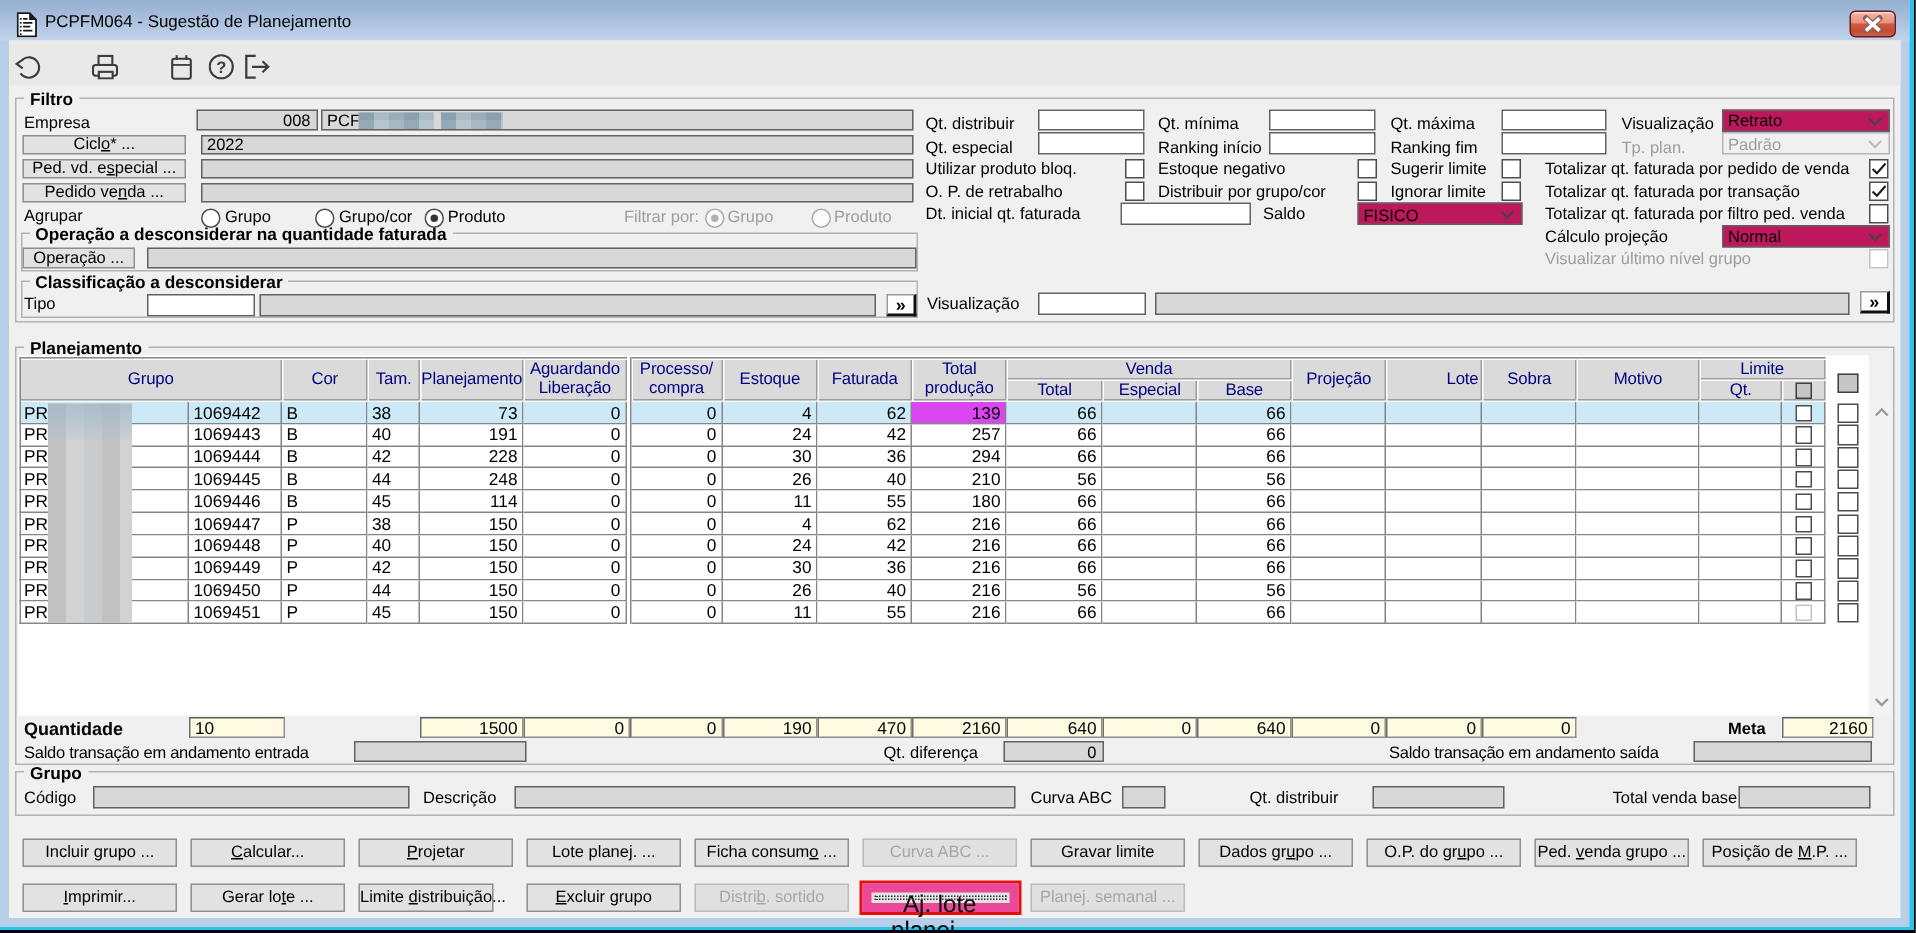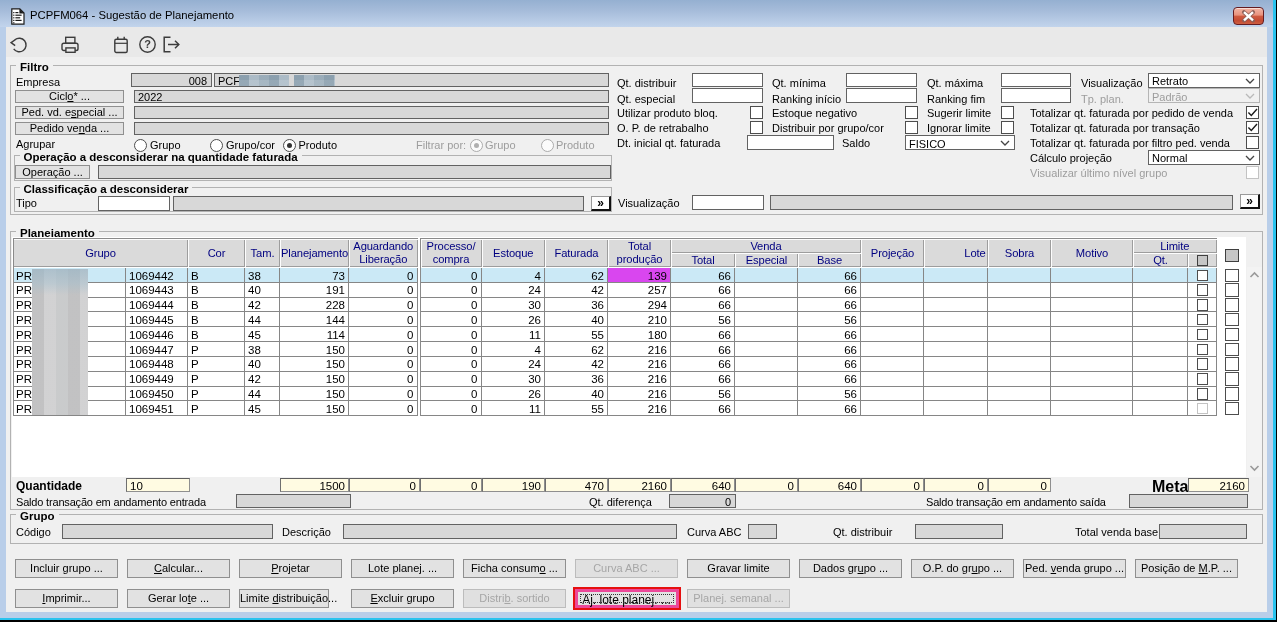--- a/index.html
+++ b/index.html
@@ -13,21 +13,21 @@
 .btn{position:absolute;background:#e2e2e2;border:1px solid #8f8f8f;font-size:11px;text-align:center;white-space:nowrap;}
 .btn.dis{color:#a6a6a6;border-color:#bcbcbc;background:#e0e0e0;}
 .cb{position:absolute;width:13px;height:13px;background:#fff;border:1px solid #4d4d4d;}
 .cb.dis{border-color:#c3c3c3;}
 .rad{position:absolute;width:13px;height:13px;border-radius:50%;background:#fff;border:1px solid #4d4d4d;}
 .rad.dim2{border-color:#ababab;background:#fbfbfb;}
 .dot{position:absolute;left:3px;top:3px;width:5px;height:5px;border-radius:50%;background:#333;}
 .dot.g{background:#b0b0b0;}
 .box{position:absolute;border:1px solid #b2b2b2;}
 .box>span{position:absolute;top:-5.5px;left:5px;background:#f0f0f0;padding:0 4px;font-weight:bold;font-size:11.5px;line-height:13px;white-space:nowrap;}
-.dd{position:absolute;background:#ffffff;border:1px solid #626262;font-size:11px;line-height:12px;padding:1.5px 0 0 3px;}
+.dd{position:absolute;background:#be185d;border:1px solid #626262;font-size:11px;line-height:12px;padding:1.5px 0 0 3px;}
 .dd.dis{background:#f0f0f0;color:#9d9d9d;border-color:#b5b5b5;}
 .dd svg{position:absolute;right:4px;top:3px;}
 .hc{position:absolute;background:#dadada;box-shadow:inset 1px 1px 0 #fdfdfd,inset -1px -1px 0 #9d9d9d;color:#000080;font-size:11.2px;text-align:center;line-height:13px;letter-spacing:-0.1px;}
 .cell{position:absolute;font-size:11.5px;line-height:13px;padding-top:1.5px;border-right:1px solid #868686;border-bottom:1px solid #868686;white-space:nowrap;overflow:hidden;}
 .num{text-align:right;padding-right:3px;}
 .txt{padding-left:3px;}.blur2{position:absolute;background-color:#b6c3cc;background-image:repeating-linear-gradient(90deg,rgba(125,148,164,.6) 0 10px,rgba(178,193,204,.6) 10px 20px,rgba(147,167,181,.5) 20px 30px),repeating-linear-gradient(0deg,rgba(192,204,213,.5) 0 6px,rgba(143,161,175,.5) 6px 12px);}
 u{text-decoration:underline;}
 </style></head><body>
 <div class="abs" style="left:0;top:0;width:1275.5px;height:620px;background:#2ac3ee;"></div>
 <div class="abs" style="left:0;top:0;width:1273px;height:617.5px;background:#b9cee9;"></div>
@@ -290,21 +290,21 @@
 <div class="cell txt" style="left:988px;top:297.66px;width:63px;height:14.83px;background:#fff;"></div>
 <div class="cell txt" style="left:1051px;top:297.66px;width:82px;height:14.83px;background:#fff;"></div>
 <div class="cell txt" style="left:1133px;top:297.66px;width:55px;height:14.83px;background:#fff;"></div>
 <div class="cell txt" style="left:1188px;top:297.66px;width:28.5px;height:14.83px;background:#fff;"></div>
 <div class="cb" style="left:1196.5px;top:299.16px;width:11.5px;height:11.5px;"></div>
 <div class="cb" style="left:1225px;top:298.16px;width:13.5px;height:13.5px;"></div>
 <div class="cell txt" style="left:13px;top:312.49px;width:113px;height:14.83px;background:#fff;">PRI</div>
 <div class="cell txt" style="left:126px;top:312.49px;width:62px;height:14.83px;background:#fff;">1069445</div>
 <div class="cell txt" style="left:188px;top:312.49px;width:57px;height:14.83px;background:#fff;">B</div>
 <div class="cell txt" style="left:245px;top:312.49px;width:35px;height:14.83px;background:#fff;">44</div>
-<div class="cell num" style="left:280px;top:312.49px;width:69px;height:14.83px;background:#fff;">144</div>
+<div class="cell num" style="left:280px;top:312.49px;width:69px;height:14.83px;background:#fff;">248</div>
 <div class="cell num" style="left:349px;top:312.49px;width:68.5px;height:14.83px;background:#fff;">0</div>
 <div class="cell num" style="left:420.5px;top:312.49px;width:61.0px;height:14.83px;background:#fff;">0</div>
 <div class="cell num" style="left:481.5px;top:312.49px;width:63.5px;height:14.83px;background:#fff;">26</div>
 <div class="cell num" style="left:545px;top:312.49px;width:63px;height:14.83px;background:#fff;">40</div>
 <div class="cell num" style="left:608px;top:312.49px;width:63px;height:14.83px;background:#fff;">210</div>
 <div class="cell num" style="left:671px;top:312.49px;width:64px;height:14.83px;background:#fff;">56</div>
 <div class="cell txt" style="left:735px;top:312.49px;width:63px;height:14.83px;background:#fff;"></div>
 <div class="cell num" style="left:798px;top:312.49px;width:63px;height:14.83px;background:#fff;">56</div>
 <div class="cell txt" style="left:861px;top:312.49px;width:63px;height:14.83px;background:#fff;"></div>
 <div class="cell txt" style="left:924px;top:312.49px;width:64px;height:14.83px;background:#fff;"></div>
@@ -459,21 +459,21 @@
 <div class="yfld" style="left:420px;top:478px;width:61.5px;height:13.5px;"><span style="position:relative;top:1px;">0</span></div>
 <div class="yfld" style="left:481.5px;top:478px;width:63.5px;height:13.5px;"><span style="position:relative;top:1px;">190</span></div>
 <div class="yfld" style="left:545px;top:478px;width:63px;height:13.5px;"><span style="position:relative;top:1px;">470</span></div>
 <div class="yfld" style="left:608px;top:478px;width:63px;height:13.5px;"><span style="position:relative;top:1px;">2160</span></div>
 <div class="yfld" style="left:671px;top:478px;width:64px;height:13.5px;"><span style="position:relative;top:1px;">640</span></div>
 <div class="yfld" style="left:735px;top:478px;width:63px;height:13.5px;"><span style="position:relative;top:1px;">0</span></div>
 <div class="yfld" style="left:798px;top:478px;width:63px;height:13.5px;"><span style="position:relative;top:1px;">640</span></div>
 <div class="yfld" style="left:861px;top:478px;width:63px;height:13.5px;"><span style="position:relative;top:1px;">0</span></div>
 <div class="yfld" style="left:924px;top:478px;width:64px;height:13.5px;"><span style="position:relative;top:1px;">0</span></div>
 <div class="yfld" style="left:988px;top:478px;width:63px;height:13.5px;"><span style="position:relative;top:1px;">0</span></div>
-<div class="lbl b" style="left:1152px;top:480px;font-size:16px;">Meta</div>
+<div class="lbl b" style="left:1152px;top:480px;font-size:11px;">Meta</div>
 <div class="yfld" style="left:1188px;top:478px;width:61px;height:13.5px;"><span style="position:relative;top:1px;">2160</span></div>
 <div class="lbl" style="left:16px;top:496px;letter-spacing:-0.18px;">Saldo transação em andamento entrada</div>
 <div class="fld" style="left:236px;top:494px;width:115px;height:14px;"></div>
 <div class="lbl" style="left:589px;top:496px;">Qt. diferença</div>
 <div class="fld" style="left:669px;top:494px;width:67px;height:14px;">
     <span style="position:absolute;right:4px;top:1px;">0</span>
   </div>
 <div class="lbl" style="left:926px;top:496px;letter-spacing:-0.18px;">Saldo transação em andamento saída</div>
 <div class="fld" style="left:1129px;top:494px;width:119px;height:14px;"></div>
 <div class="lbl" style="left:16px;top:526px;">Código</div>
@@ -496,13 +496,13 @@
 <div class="btn" style="left:799px;top:559px;width:103px;height:18.5px;line-height:16.5px;">Dados gr<u>u</u>po ...</div>
 <div class="btn" style="left:911px;top:559px;width:103px;height:18.5px;line-height:16.5px;">O.P. do gr<u>u</u>po ...</div>
 <div class="btn" style="left:1023px;top:559px;width:103px;height:18.5px;line-height:16.5px;">Ped. <u>v</u>enda grupo ...</div>
 <div class="btn" style="left:1135px;top:559px;width:103px;height:18.5px;line-height:16.5px;">Posição de <u>M</u>.P. ...</div>
 <div class="btn" style="left:15px;top:589px;width:103px;height:18.5px;line-height:16.5px;"><u>I</u>mprimir...</div>
 <div class="btn" style="left:127px;top:589px;width:103px;height:18.5px;line-height:16.5px;">Gerar lo<u>t</u>e ...</div>
 <div class="btn" style="left:239px;top:589px;width:90px;height:18.5px;line-height:16.5px;">Limite <u>d</u>istribuição...</div>
 <div class="btn" style="left:351px;top:589px;width:103px;height:18.5px;line-height:16.5px;"><u>E</u>xcluir grupo</div>
 <div class="btn dis" style="left:463px;top:589px;width:103px;height:18.5px;line-height:16.5px;">Distri<u>b</u>. sortido</div>
 <div class="abs" style="left:572.5px;top:586.5px;width:108px;height:23.5px;background:#e60f0f;"></div>
-<div class="abs" style="left:574.5px;top:588.5px;width:104px;height:19.5px;background:#e2e2e2;border:3px solid #ec4899;font-size:12px;text-align:center;line-height:17px;"><span style="position:absolute;left:2px;top:2px;right:2px;bottom:2px;border:1px dotted #333;"></span>Aj. lote planej. ...</div>
+<div class="abs" style="left:574.5px;top:588.5px;width:104px;height:19.5px;background:#e2e2e2;border:6px solid #ec4899;font-size:16px;text-align:center;line-height:17px;"><span style="position:absolute;left:2px;top:2px;right:2px;bottom:2px;border:1px dotted #333;"></span>Aj. lote planej. ...</div>
 <div class="btn dis" style="left:687px;top:589px;width:103px;height:18.5px;line-height:16.5px;">Planej. semanal ...</div>
 </body></html>

